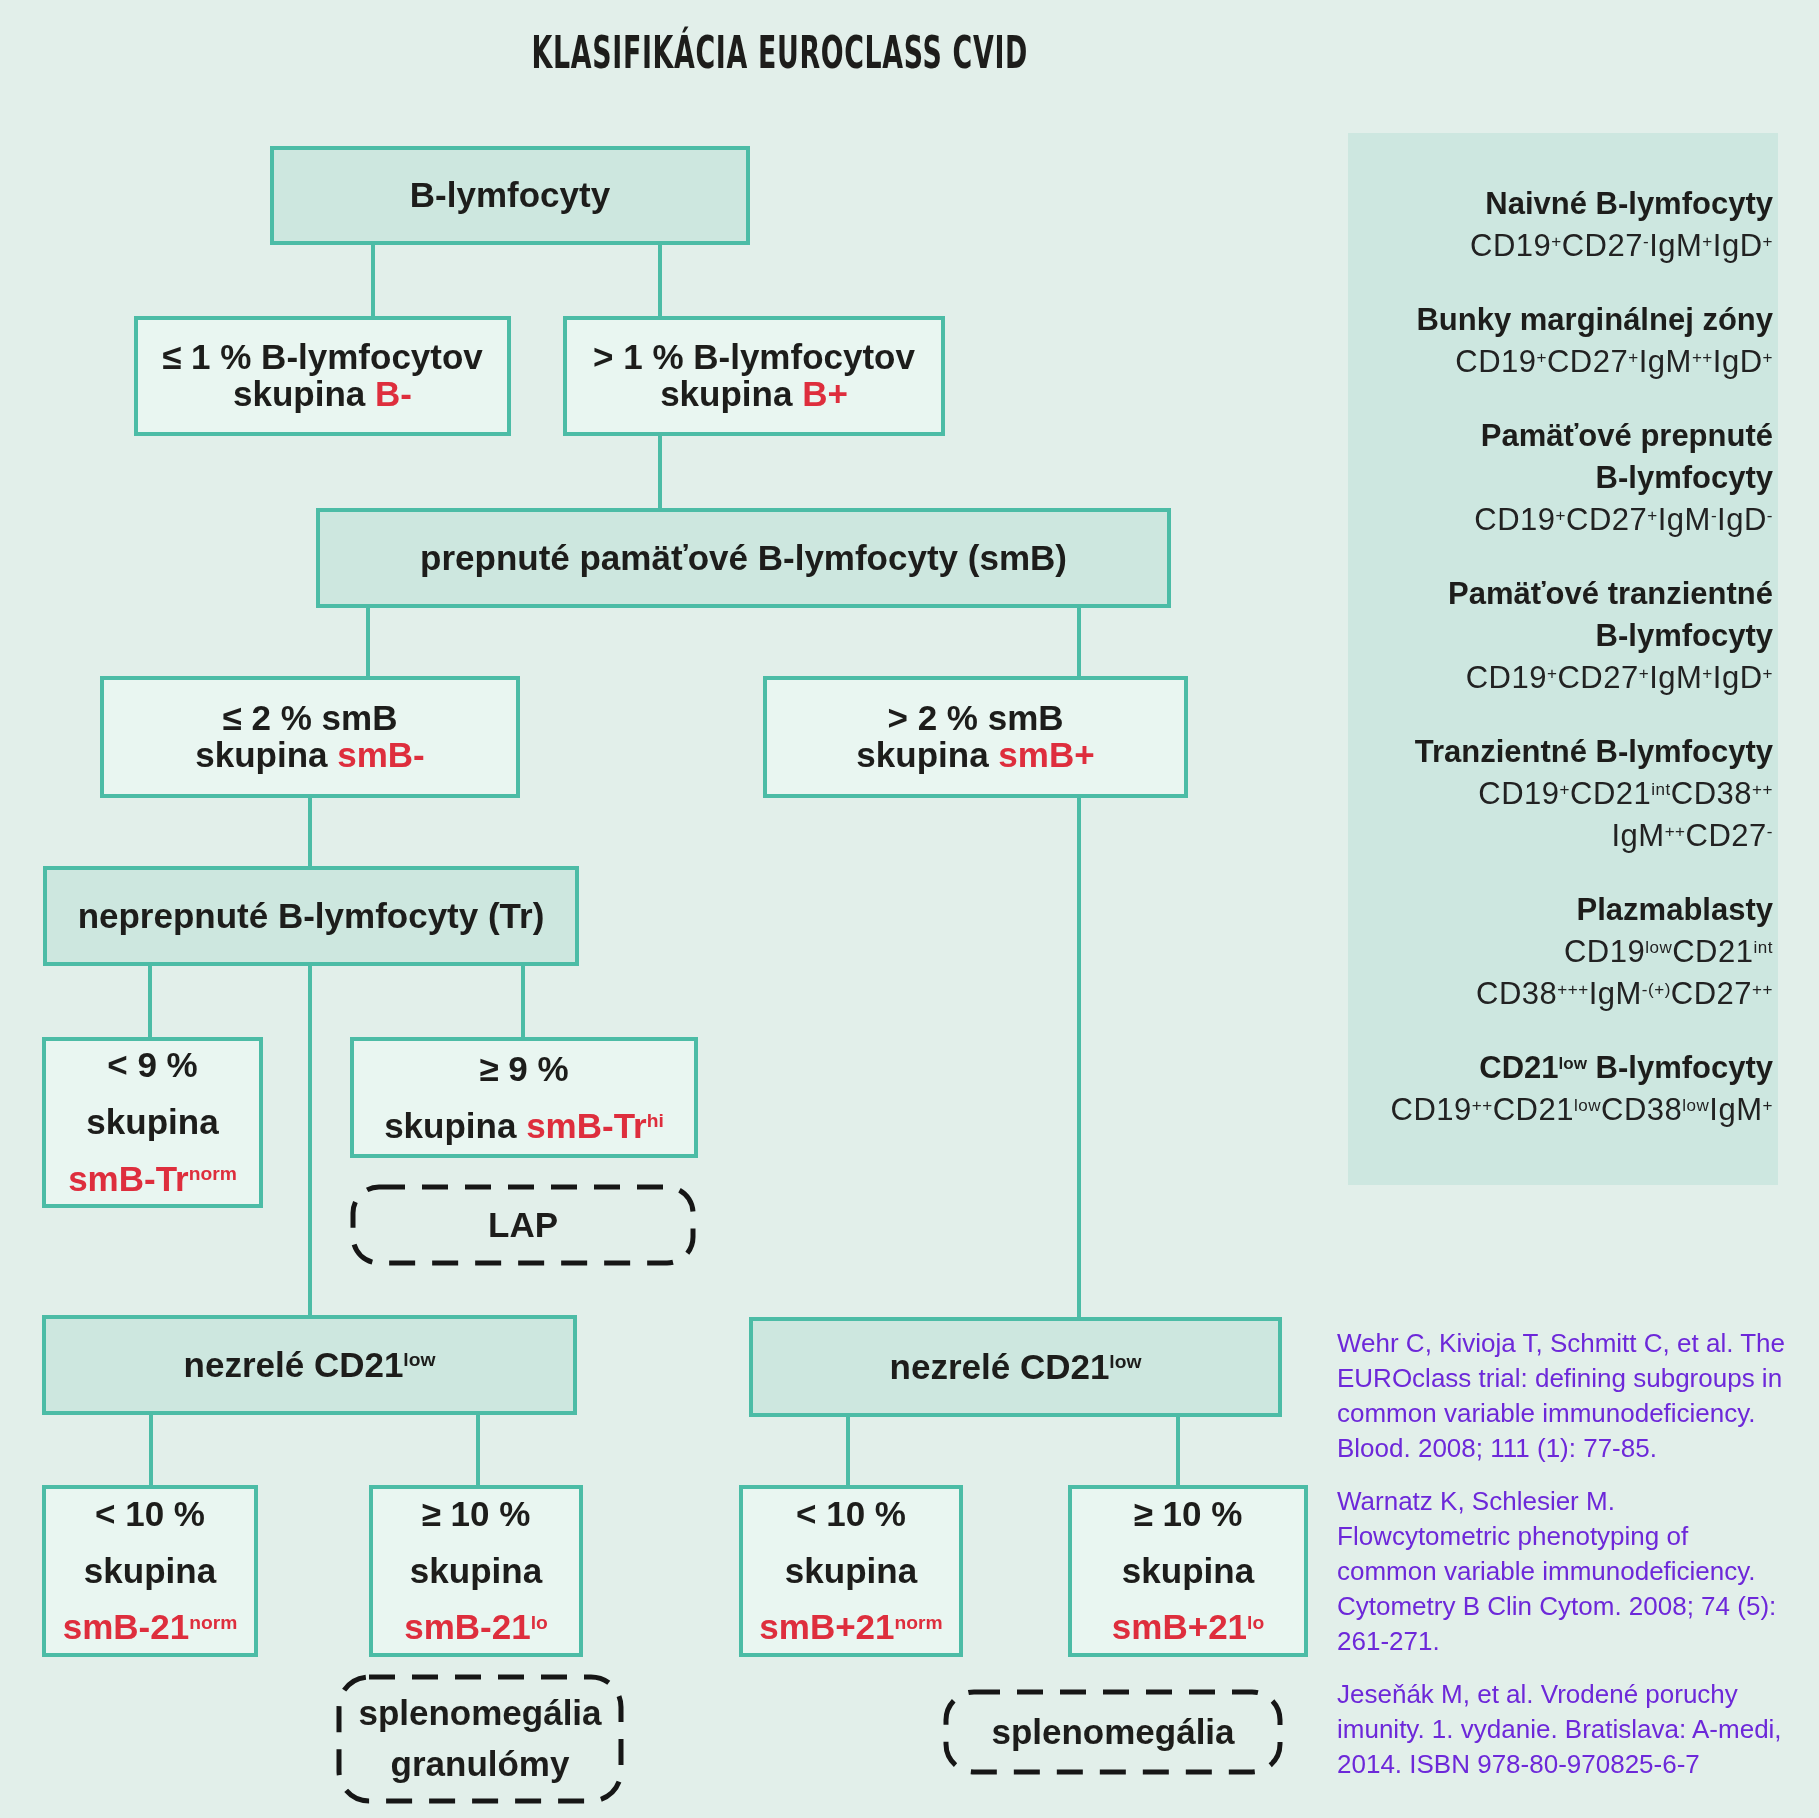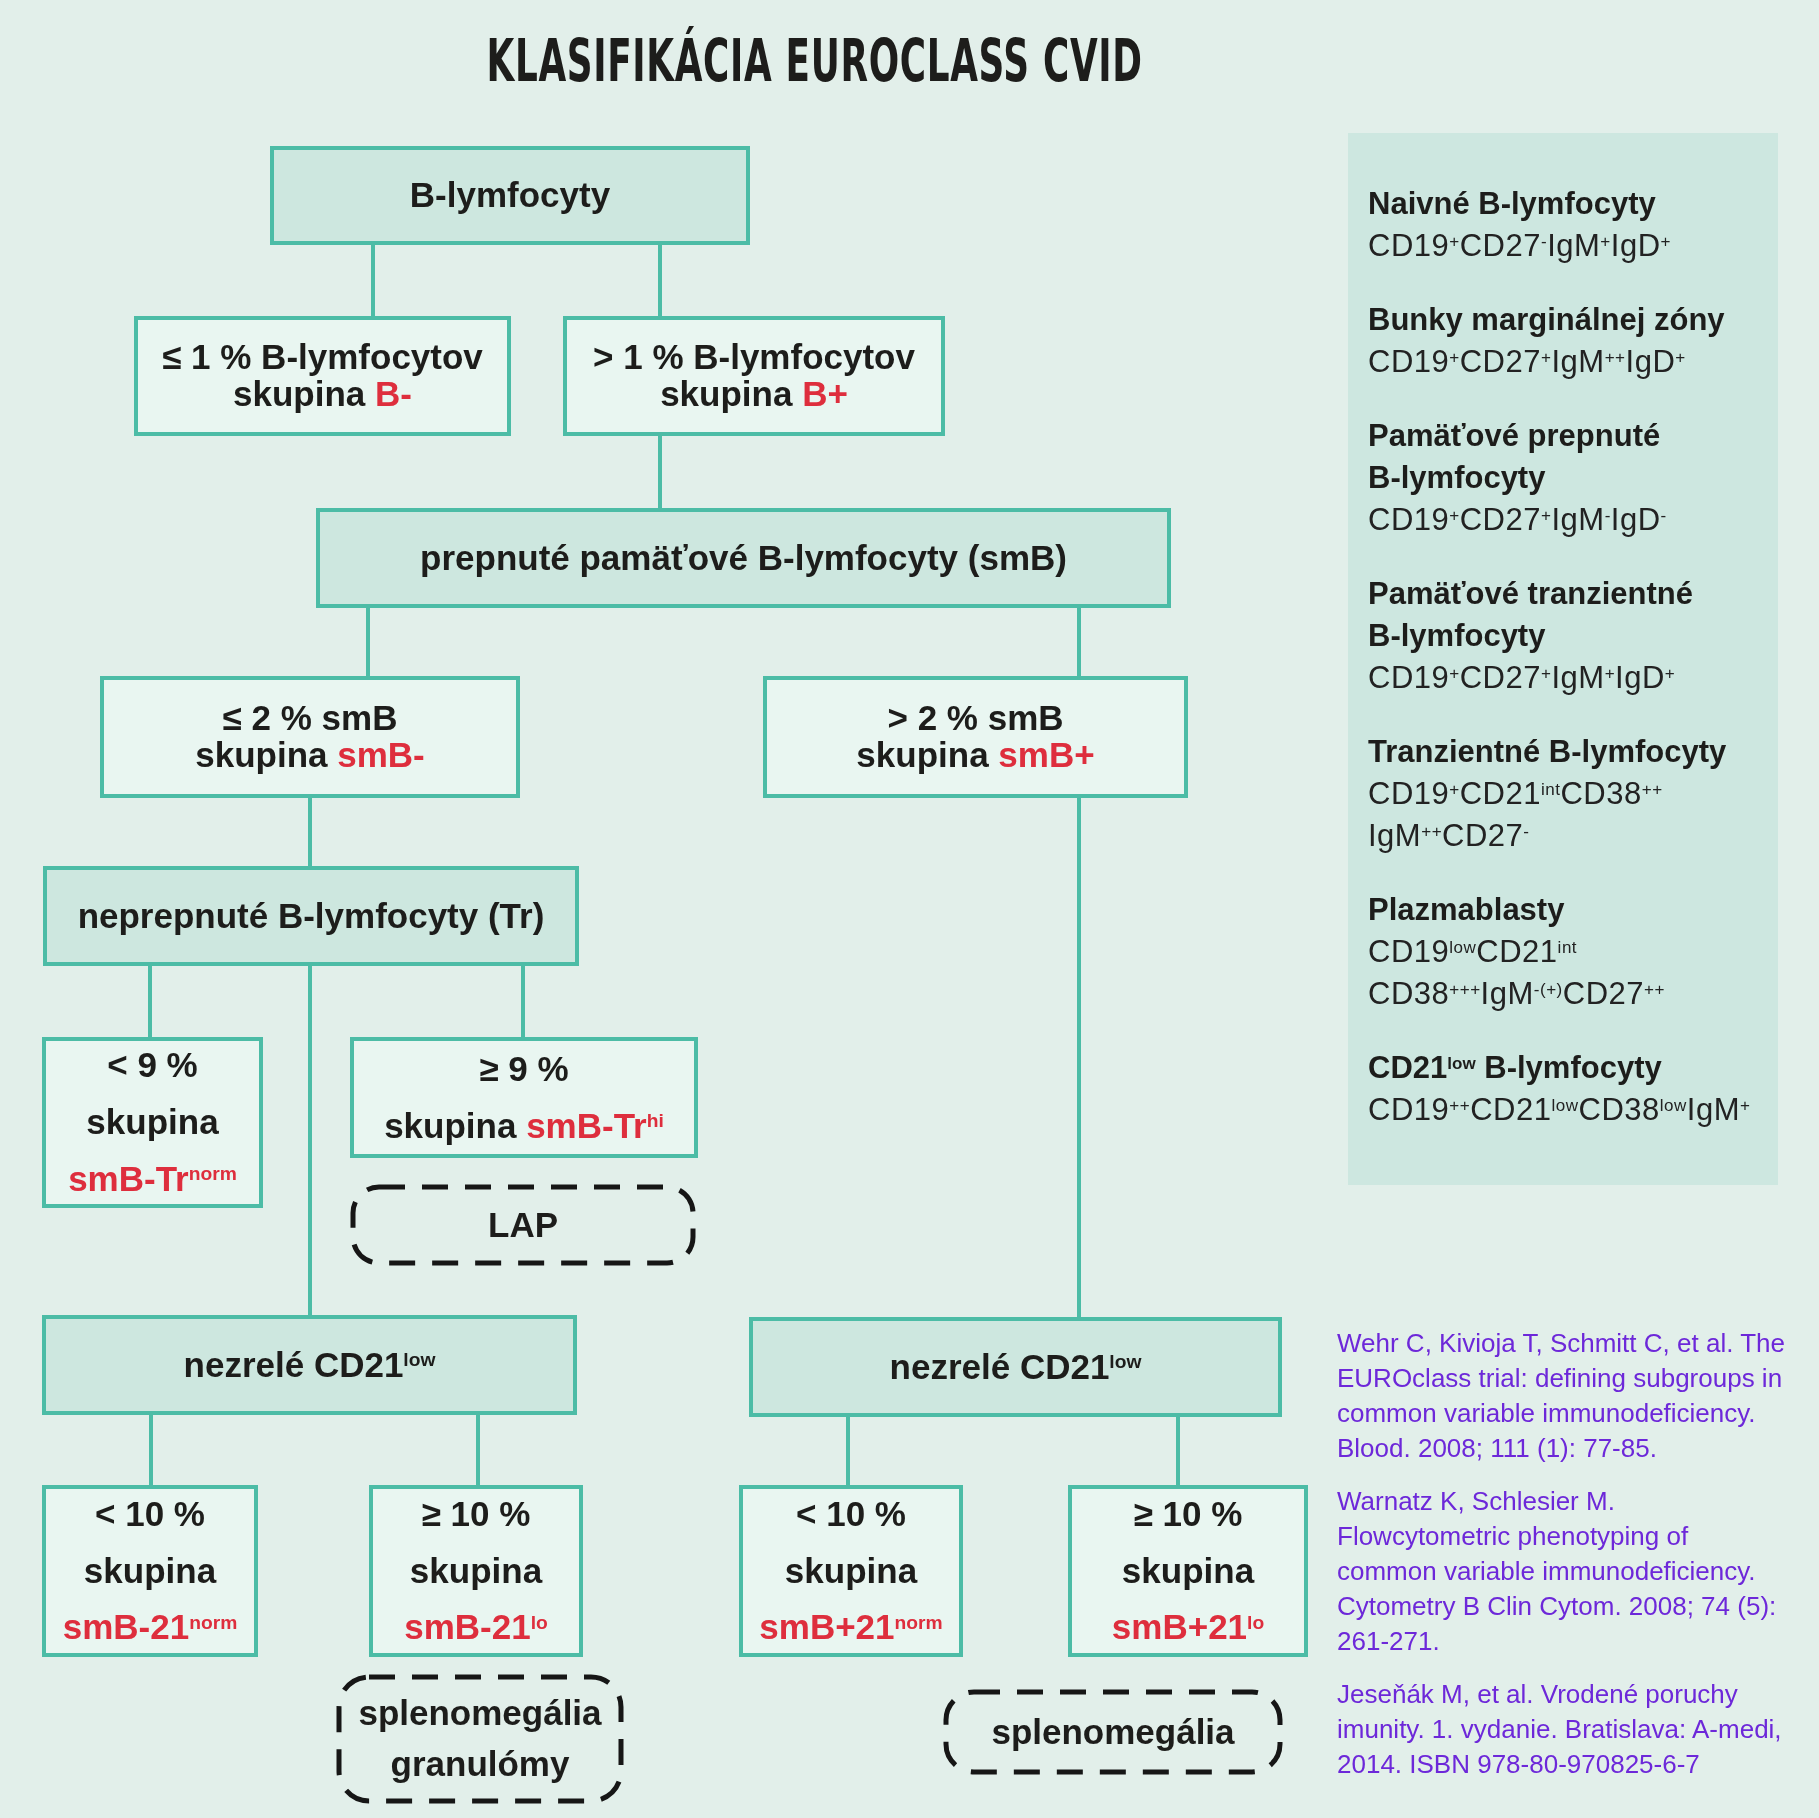--- a/index.html
+++ b/index.html
@@ -3,37 +3,37 @@
 <meta charset="utf-8">
 <style>
   :root{
     --bg:#e2efea; --panel:#cde7e0; --box-fill:#cde7df; --outline-fill:#e9f6f1;
     --teal:#4cbca6; --red:#de2e3d; --ink:#1d1d1b;
   }
   html,body{margin:0;padding:0;background:var(--bg);}
   .canvas{position:relative;width:1819px;height:1818px;background:var(--bg);overflow:hidden;
     font-family:"Liberation Sans",sans-serif;color:var(--ink);}
   .title{position:absolute;left:0;top:28px;width:1560px;text-align:center;
-    font-family:"DejaVu Sans",sans-serif;font-weight:bold;font-size:56px;white-space:nowrap;padding-left:35px;}
+    font-family:"DejaVu Sans",sans-serif;font-weight:bold;font-size:42px;white-space:nowrap;}
   .title-inner{display:inline-block;transform:scaleX(0.64) scaleY(1.05);transform-origin:center;letter-spacing:1px;}
   .box{position:absolute;display:flex;flex-direction:column;justify-content:center;align-items:center;
     text-align:center;font-weight:bold;font-size:35px;box-sizing:border-box;padding:6px 10px;}
   .fill{background:var(--box-fill);border:4px solid var(--teal);}
   .outline{background:var(--outline-fill);border:4px solid var(--teal);}
   .dashed{background:transparent;}
   .dash-svg{position:absolute;left:0;top:0;}
   .box .ln{position:relative;line-height:1.05;}
   .gap2 .ln + .ln{}
   .gap3 .ln + .ln{margin-top:20px;}
   .dashed .ln + .ln{margin-top:14px;}
   .red{color:var(--red);}
   sup{font-size:55%;line-height:0;position:relative;top:-0.55em;vertical-align:baseline;}
   .vline{position:absolute;width:4px;background:var(--teal);}
   .panel{position:absolute;left:1348px;top:133px;width:430px;height:1052px;background:var(--panel);
-    box-sizing:border-box;padding:50px 20px 0;text-align:left;}
+    box-sizing:border-box;padding:50px 5px 0;text-align:right;}
   .legend-item{margin-bottom:32px;}
   .legend-name{font-weight:bold;font-size:31px;line-height:42px;}
   .legend-pheno{font-size:31px;line-height:42px;letter-spacing:0.5px;color:#222;}
   .refs{position:absolute;left:1337px;top:1326px;width:455px;text-align:left;}
   .ref{font-size:26px;line-height:35px;margin:0 0 18px;color:#6d28d9;}
 </style>
 </head>
 <body>
 
 <div class="canvas">

